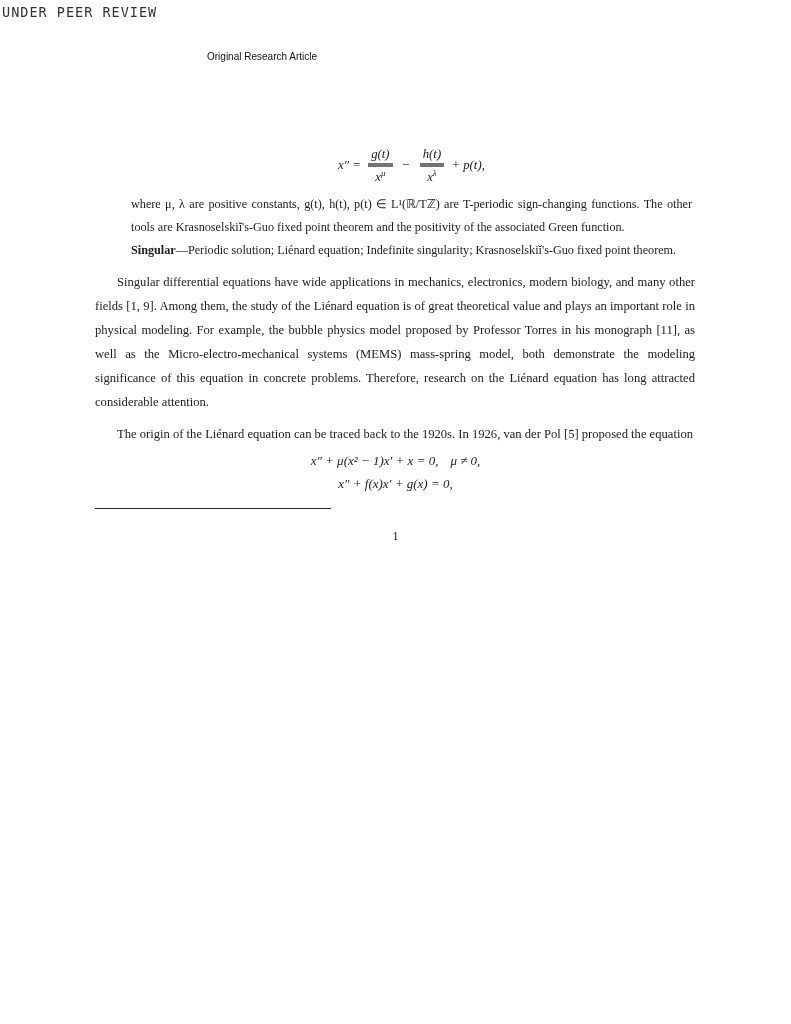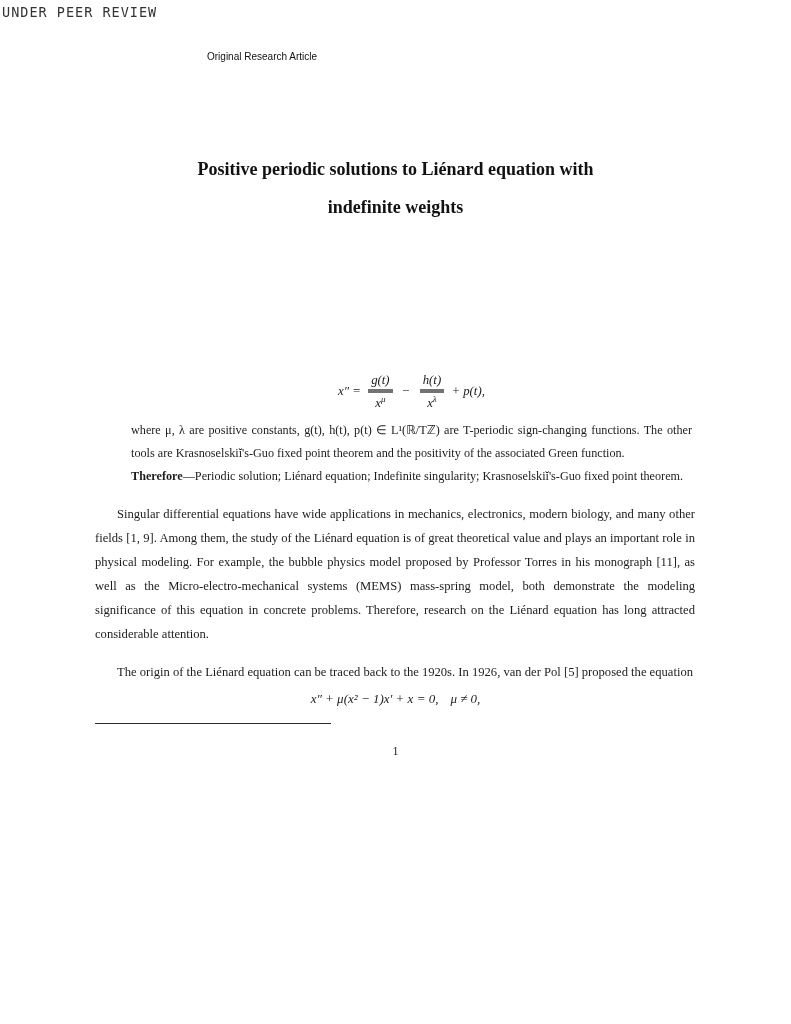--- a/index.html
+++ b/index.html
@@ -50,21 +50,21 @@
   .frac .den { display: block; padding: 1px 3px 0; }
   sup { font-size: 0.7em; }
   .eq-op { margin: 0 4px; }
   .eq-var { margin: 0 2px; }
   .section-heading {
     margin: 30px 0 22px 95px;
     font-size: 16.5px; font-weight: bold; color: #111;
   }
   .sec-num { margin-right: 24px; }
   .body-p {
-    margin: 14px 96px 0 95px;
+    margin: 8px 96px 0 95px;
     font-size: 12.6px; line-height: 24px;
     text-align: justify;
   }
   .indent { text-indent: 22px; }
   .eq-inline { margin: 7px 0; font-size: 13px; }
   .eq-cond { margin-left: 12px; }
   .footnote-rule {
     margin: 16px 0 0 95px;
     width: 236px; height: 0;
     border-top: 1.5px solid #2a2a2a;
@@ -77,52 +77,49 @@
 </style>
 </head>
 <body>
 
 <div class="page">
 
   <div class="banner">UNDER PEER REVIEW</div>
 
   <div class="article-type">Original Research Article</div>
 
-  <h1 class="title">
-    <span class="title-line">Positive periodic solutions to Liénard equation with</span>
-    <span class="title-line">indefinite weights</span>
-  </h1>
 
   <div class="abstract">
 
     <div class="equation eq-main">
       <span class="eq-var">x″ =</span>
       <span class="frac">
         <span class="num">g(t)</span>
         <span class="den"><span>x</span><sup>μ</sup></span>
       </span>
       <span class="eq-op">−</span>
       <span class="frac">
         <span class="num">h(t)</span>
         <span class="den"><span>x</span><sup>λ</sup></span>
       </span>
       <span class="eq-var">+ p(t),</span>
     </div>
 
     <p class="abs-p">where μ, λ are positive constants, g(t), h(t), p(t) ∈ L¹(ℝ/Tℤ) are T-periodic sign-changing functions. The other tools are Krasnoselskiĭ's-Guo fixed point theorem and the positivity of the associated Green function.</p>
 
-    <p class="abs-p"><b class="lead-label">Therefore</b><span>—Periodic solution; Liénard equation; Indefinite singularity; Krasnoselskiĭ's-Guo fixed point theorem.</span></p>
+    <p class="abs-p"><b class="lead-label">Singular</b><span>—Periodic solution; Liénard equation; Indefinite singularity; Krasnoselskiĭ's-Guo fixed point theorem.</span></p>
   </div>
 
 
   <p class="body-p indent">Singular differential equations have wide applications in mechanics, electronics, modern biology, and many other fields [1, 9]. Among them, the study of the Liénard equation is of great theoretical value and plays an important role in physical modeling. For example, the bubble physics model proposed by Professor Torres in his monograph [11], as well as the Micro-electro-mechanical systems (MEMS) mass-spring model, both demonstrate the modeling significance of this equation in concrete problems. Therefore, research on the Liénard equation has long attracted considerable attention.</p>
 
   <p class="body-p indent">The origin of the Liénard equation can be traced back to the 1920s. In 1926, van der Pol [5] proposed the equation</p>
 
   <div class="equation eq-inline"><span>x″ + μ(x² − 1)x′ + x = 0,</span><span class="eq-cond">μ ≠ 0,</span></div>
 
 
+  <div class="equation eq-inline">x″ + f(x)x′ + g(x) = 0,</div>
 
   <div class="footnote-rule"></div>
 
   <div class="page-number">1</div>
 
 </div>
 
 </body></html>

